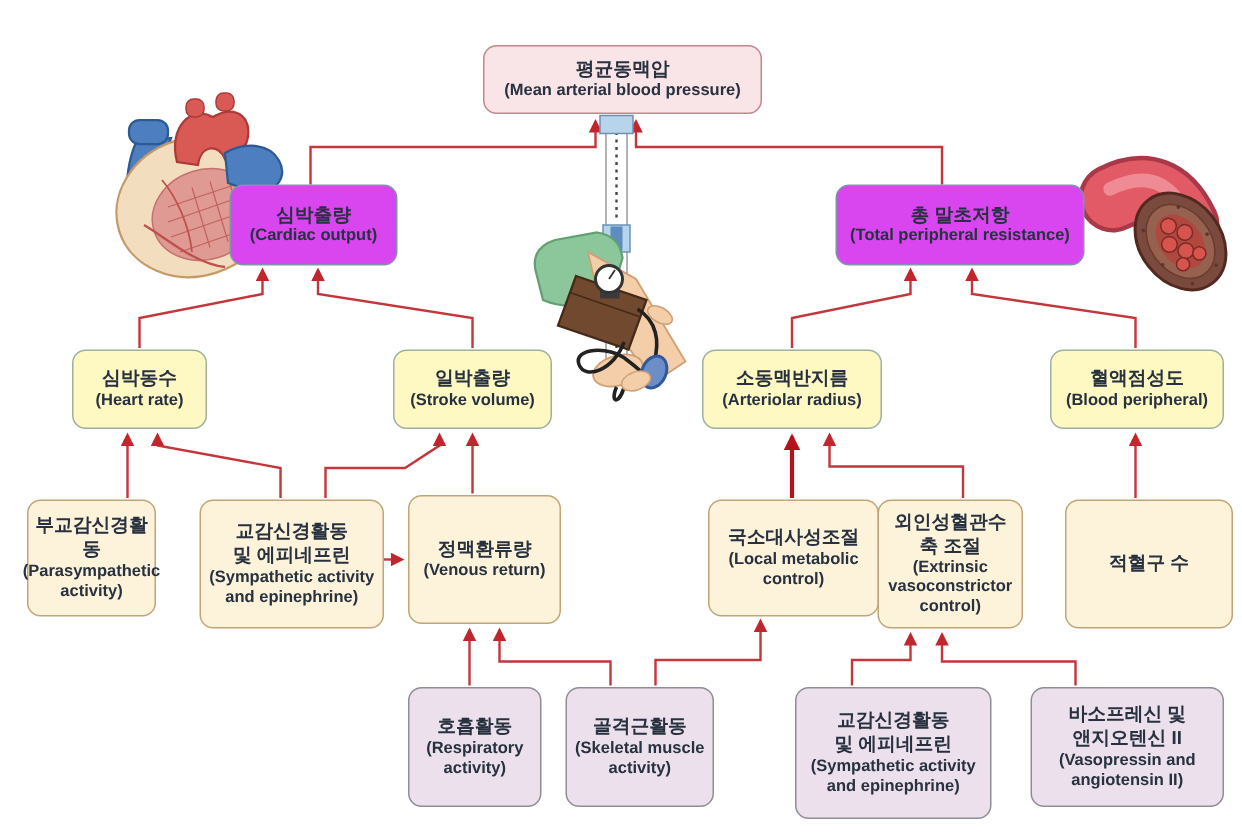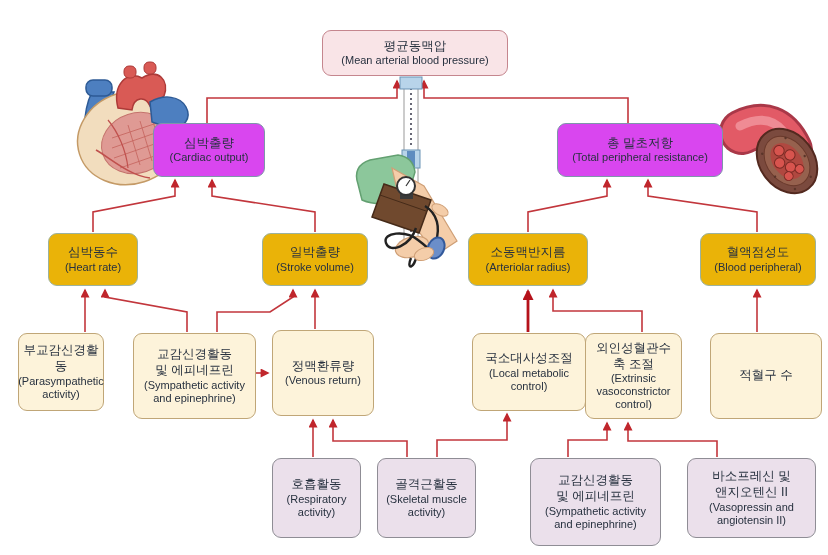--- a/index.html
+++ b/index.html
@@ -1,30 +1,30 @@
 <!DOCTYPE html>
 <html><head>
 <meta charset="utf-8">
 <style>
   html,body { margin:0; padding:0; background:#ffffff; }
   .stage {
     position:relative; width:828px; height:555px; background:#ffffff;
-    font-family:"Liberation Sans", sans-serif; overflow:hidden;
+    font-family:"Liberation Sans", sans-serif; overflow:hidden;font-weight:bold;
   }
   svg.layer { position:absolute; left:0; top:0; }
   .node {
     position:absolute; border-radius:9px; box-sizing:border-box;
     display:flex; flex-direction:column; align-items:center; justify-content:center;
     text-align:center; padding:3px 4px; z-index:2;
   }
   .node .ko { font-size:12.5px; color:#27313f; line-height:1.25; white-space:pre-line; }
   .node .en { font-size:11px;  color:#27313f; line-height:1.18; }
   .pink   { background:#f9e4e7; border:1.5px solid #c5868e; }
   .blue   { background:#d946ef; border:1.5px solid #7e95ab; }
-  .green  { background:#eab308; border:1.5px solid #9cb29e; }
+  .green  { background:#fef9c3; border:1.5px solid #9cb29e; }
   .cream  { background:#fdf3da; border:1.5px solid #c0a677; }
   .purple { background:#ebe0eb; border:1.5px solid #8f8d95; }
 </style>
 </head>
 <body>
 
 <div class="stage">
 
   <svg class="layer" width="828" height="555" viewBox="0 0 828 555">
     <defs>

